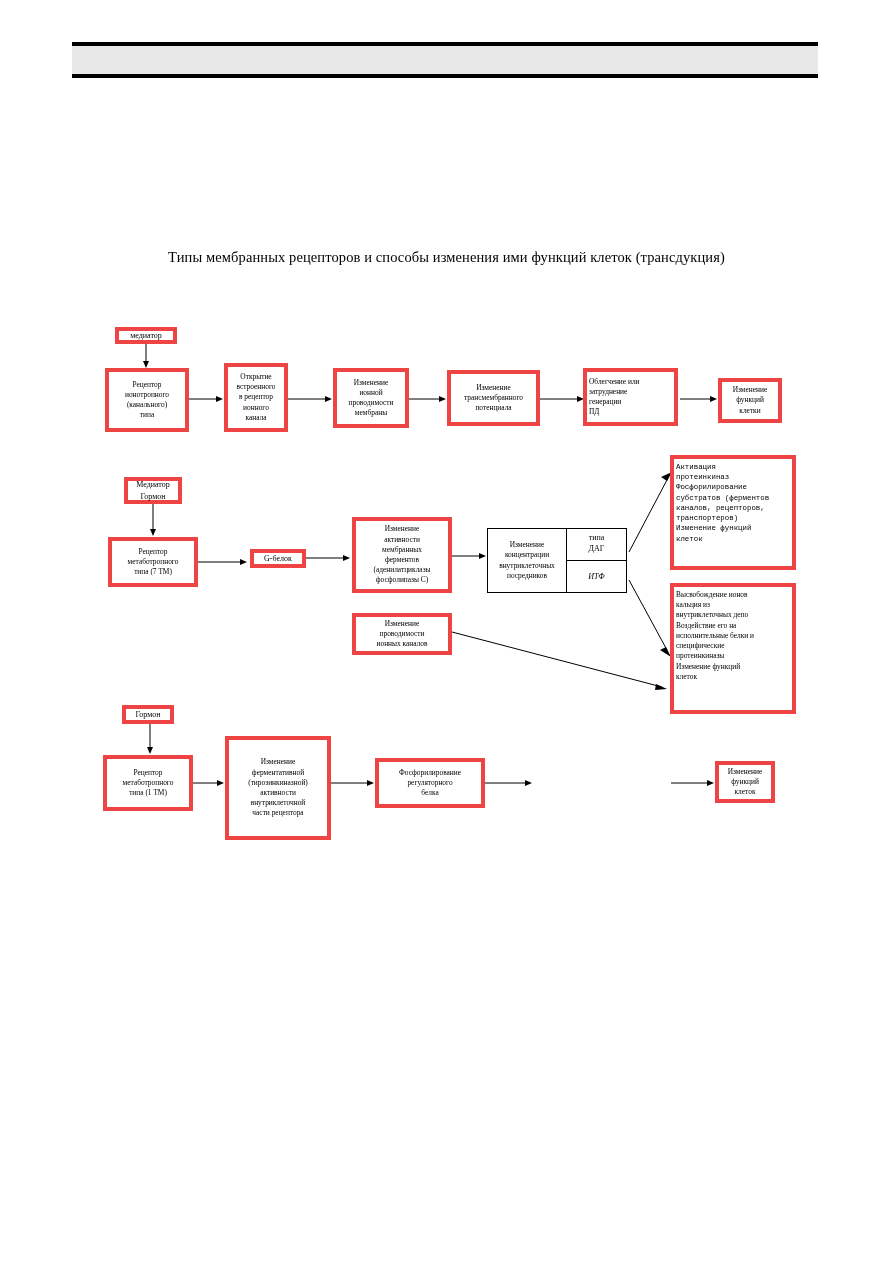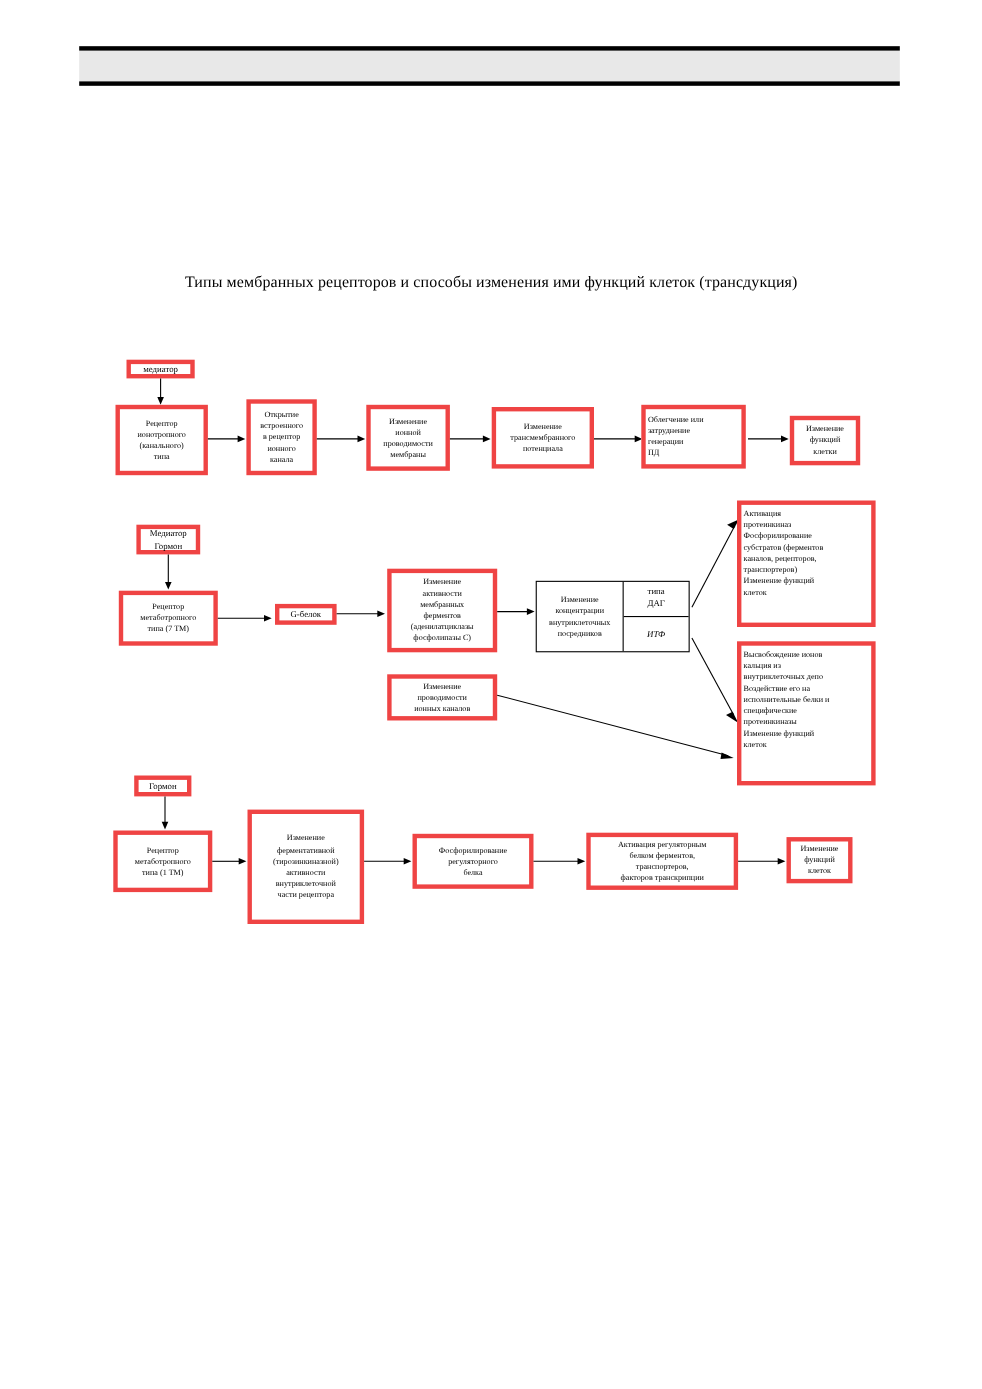--- a/index.html
+++ b/index.html
@@ -321,21 +321,21 @@
     </svg>
   </div>
 
   <div class="arrow" style="left:452px; top:631px;">
     <svg width="216" height="62" viewBox="0 0 216 62">
       <line x1="0" y1="1" x2="210" y2="56" stroke="#000" stroke-width="1"></line>
       <polygon points="215,58 204,53 203,59" fill="#000"></polygon>
     </svg>
   </div>
 
-  <div class="box left-align top-align" style="left:670px; top:455px; width:126px; height:115px;">
+  <div class="box left-align top-align" style="left:670px; top:455px; width:126px; height:115px;font-family:Liberation Mono, monospace;">
     <span class="txt">Активация
 протеинкиназ
 Фосфорилирование
 субстратов (ферментов
 каналов, рецепторов,
 транспортеров)
 Изменение функций
 клеток</span>
   </div>
 
@@ -397,26 +397,20 @@
 белка</span>
   </div>
 
   <div class="arrow" style="left:485px; top:778px;">
     <svg width="48" height="10" viewBox="0 0 48 10">
       <line x1="0" y1="5" x2="42" y2="5" stroke="#000" stroke-width="1"></line>
       <polygon points="47,5 40,2 40,8" fill="#000"></polygon>
     </svg>
   </div>
 
-  <div class="box" style="left:533px; top:757px; width:138px; height:52px;">
-    <span class="txt">Активация регуляторным
-белком  ферментов,
-транспортеров,
-факторов транскрипции</span>
-  </div>
 
   <div class="arrow" style="left:671px; top:778px;">
     <svg width="44" height="10" viewBox="0 0 44 10">
       <line x1="0" y1="5" x2="38" y2="5" stroke="#000" stroke-width="1"></line>
       <polygon points="43,5 36,2 36,8" fill="#000"></polygon>
     </svg>
   </div>
 
   <div class="box" style="left:715px; top:761px; width:60px; height:42px;">
     <span class="txt">Изменение

